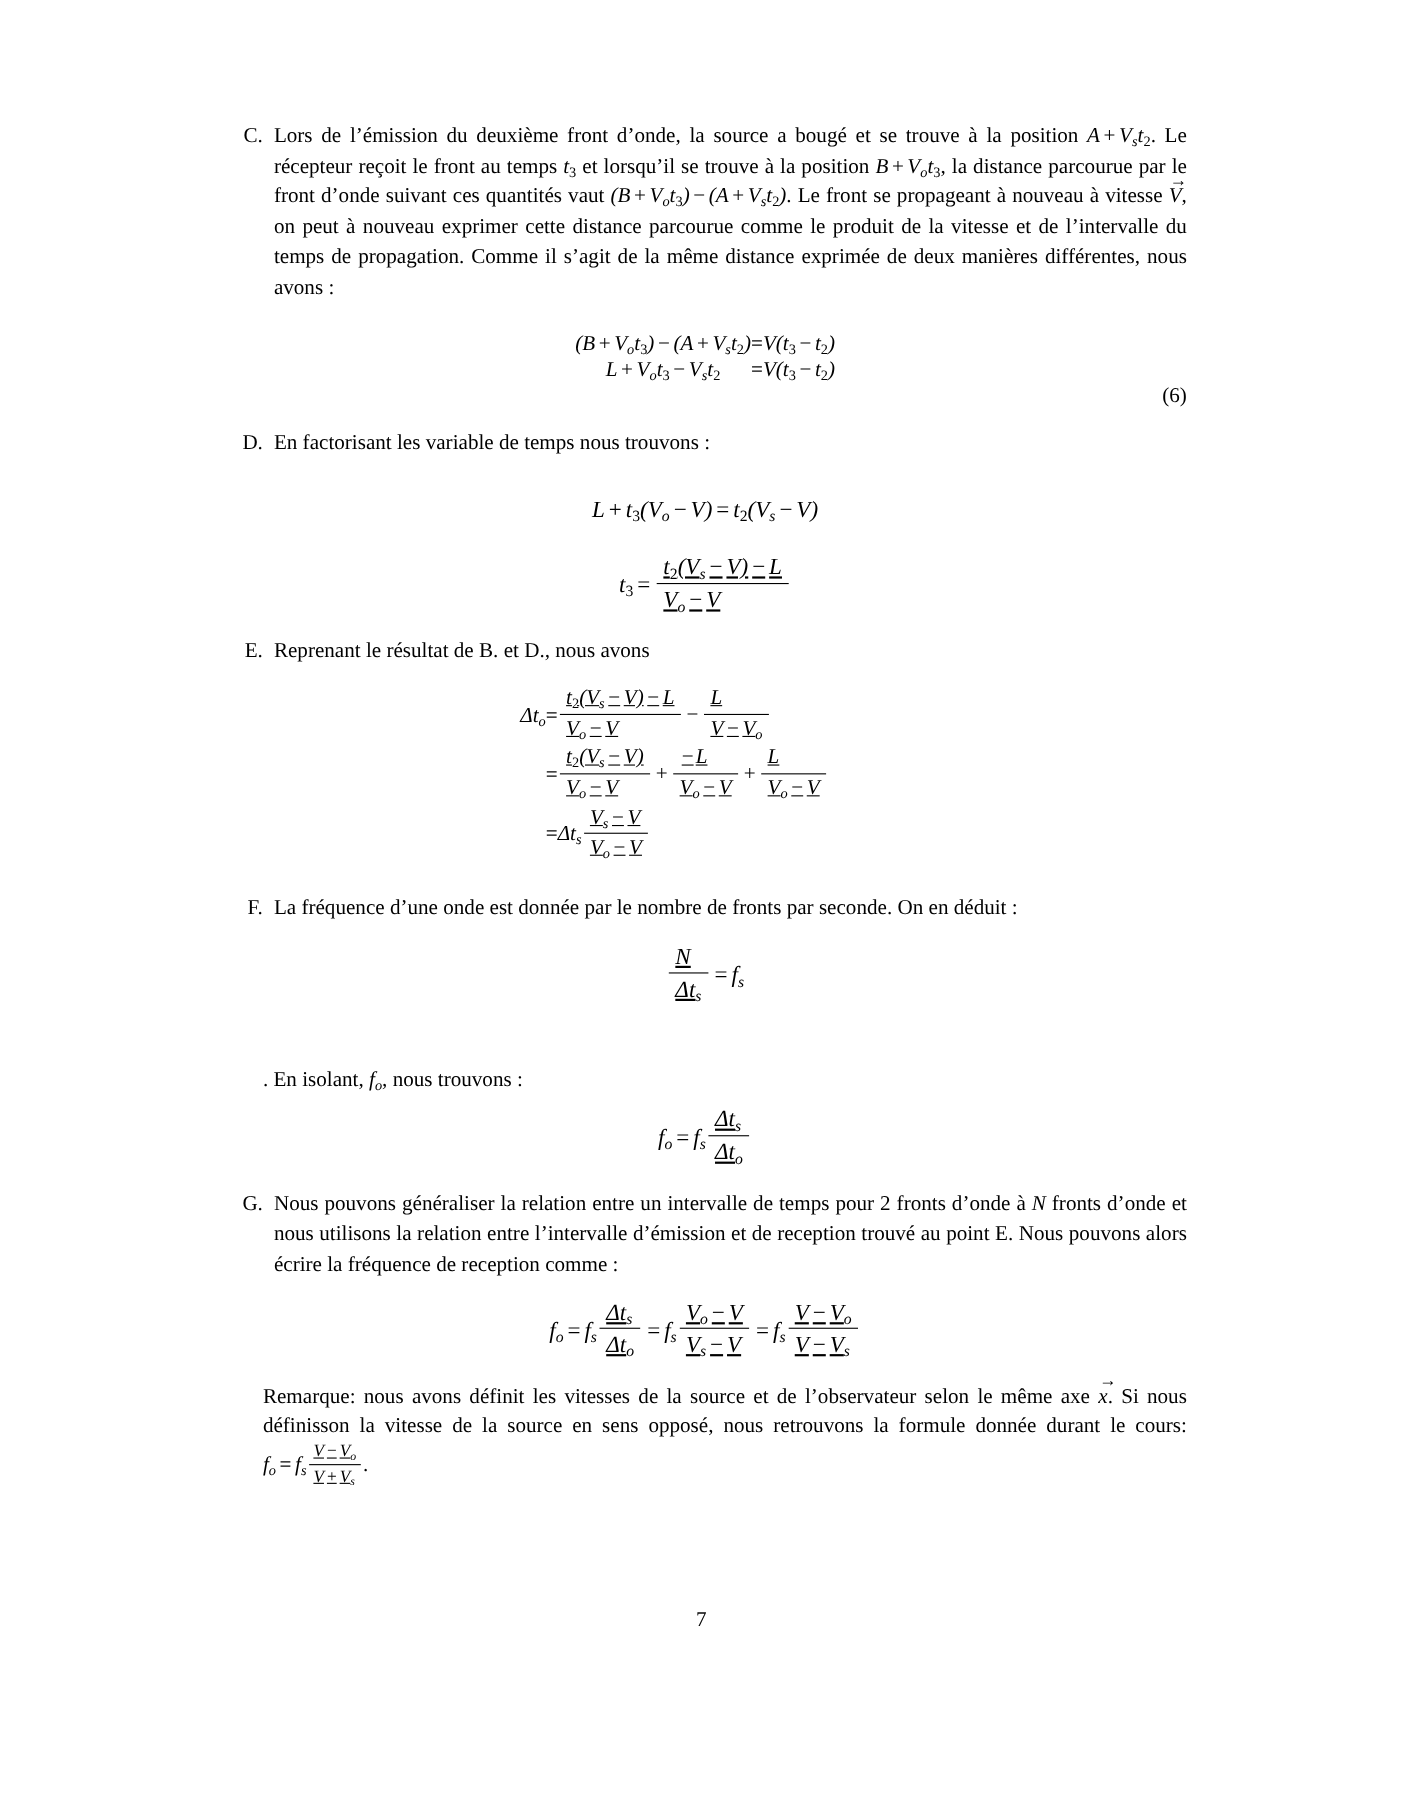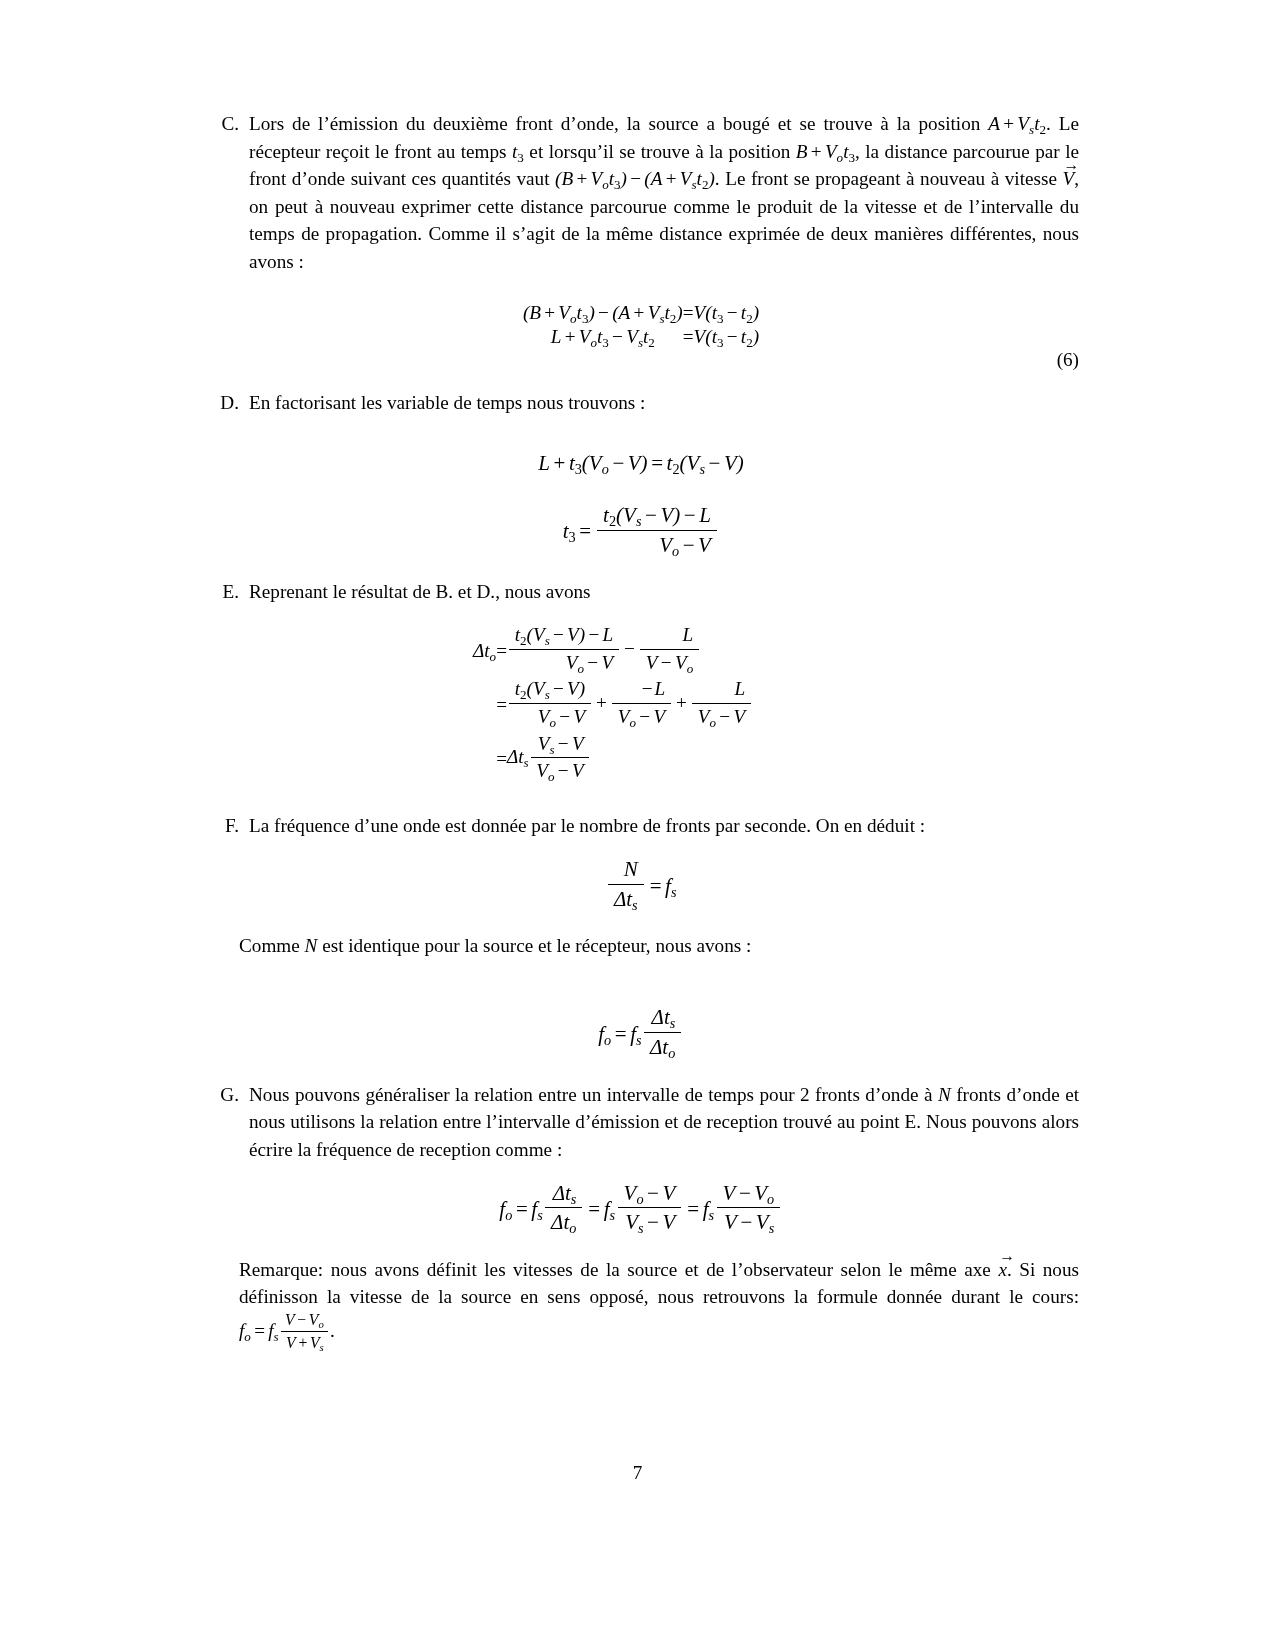--- a/index.html
+++ b/index.html
@@ -123,24 +123,25 @@
     white-space: nowrap;
   }
   td.lhs { text-align: center; padding-right: 16px; }
   td.rel { text-align: center; padding: 0 16px; font-style: normal; }
   td.rhs { text-align: left; }
 
   
   .frac {
     display: inline-block;
     vertical-align: middle;
-    text-align: right;
+    text-align: left;
     margin: 0 0.12em;
     position: relative;
     top: -0.08em;
+    text-decoration: underline;
   }
   .frac > .num {
     display: block;
     padding: 0 0.28em 1px 0.28em;
     border-bottom: 1.2px solid #000;
     line-height: 1.28;
   }
   .frac > .den {
     display: block;
     padding: 1px 0.28em 0 0.28em;
@@ -304,29 +305,29 @@
           <span class="num">N</span>
           <span class="den">Δt<sub class="sb">s</sub></span>
         </span>
           <span class="op">=</span>
           <span class="math">f<sub class="sb">s</sub></span>
       </span>
     </div>
 
     <div class="gap-m"></div>
 
+
+    <div class="gap-m"></div>
+
+
+    <div class="gap-m"></div>
+
     <div class="para indent-body">
-      <span>Comme </span><span class="math">N</span><span> est identique pour la source et le récepteur, nous avons :</span>
-    </div>
-
-    <div class="gap-m"></div>
-
-
-    <div class="gap-m"></div>
-
+      <span>. En isolant, </span><span class="math">f<sub class="sb">o</sub></span><span>, nous trouvons :</span>
+    </div>
 
     <div class="gap-s"></div>
 
     <div class="display">
       <span class="eqrow">
         <span class="math">f<sub class="sb">o</sub></span>
           <span class="op">=</span>
           <span class="math">f<sub class="sb">s</sub></span>
           <span class="frac math">
           <span class="num">Δt<sub class="sb">s</sub></span>

